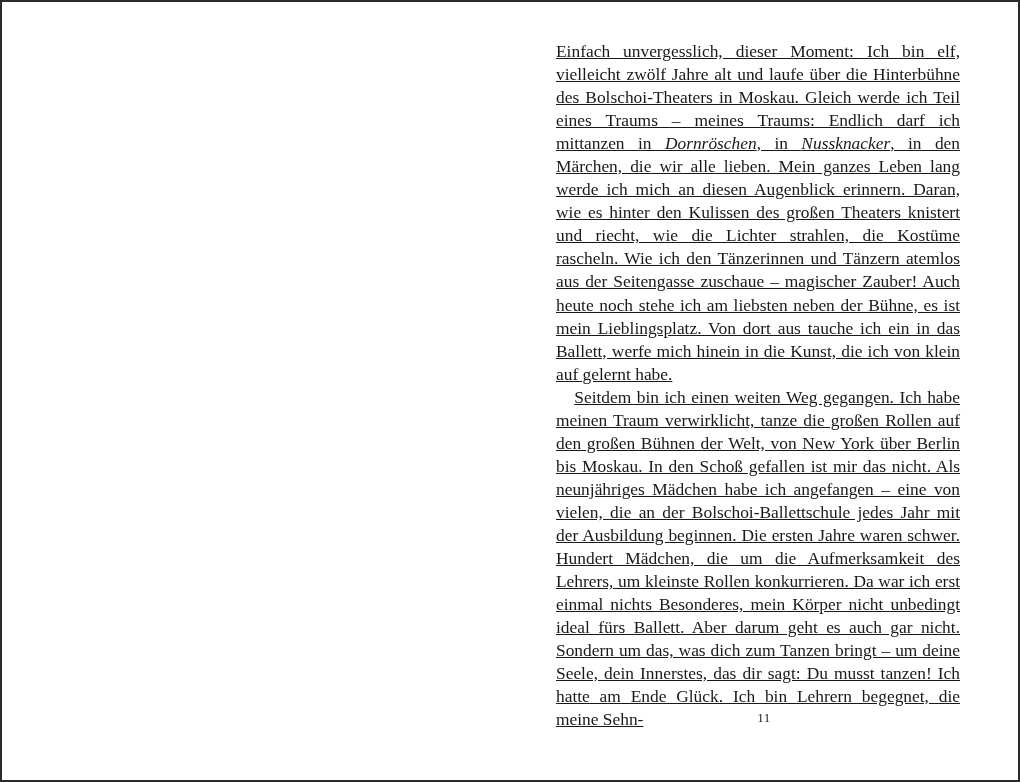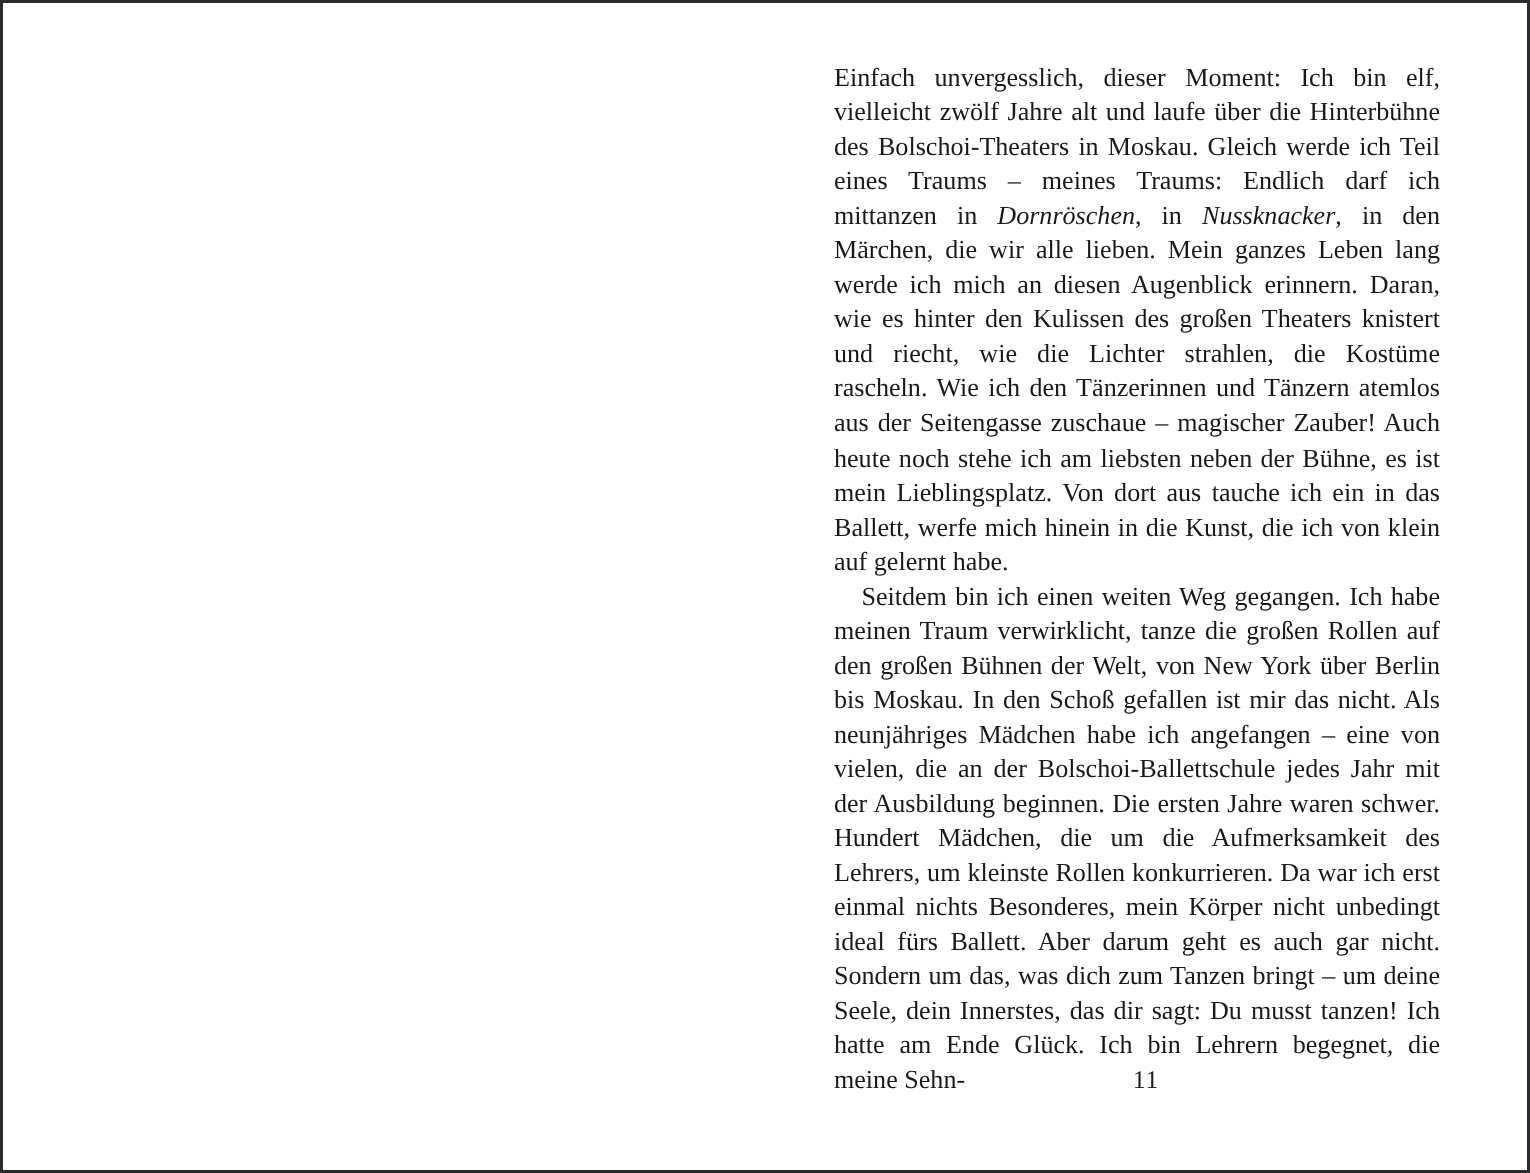--- a/index.html
+++ b/index.html
@@ -48,38 +48,39 @@
     line-height: 23.05px;
     color: #191919;
     text-align: justify;
     text-justify: inter-word;
     -webkit-hyphens: manual;
     hyphens: manual;
   }
 
   .text-block p {
     margin: 0;
+    text-decoration: underline;
   }
 
   .text-block p.indented {
     text-indent: 1.05em;
   }
 
   .text-block i {
     font-style: italic;
   }
 
   .folio {
     position: absolute;
     left: 0;
     top: 708px;
     width: 508px;
     text-align: center;
     font-family: "Liberation Serif", "DejaVu Serif", serif;
-    font-size: 17px;
+    font-size: 13px;
     letter-spacing: 0.6px;
     color: #1d1d1d;
   }
 </style>
 </head>
 <body>
 
 <div class="spread">
 
   <div class="page-verso"></div>

